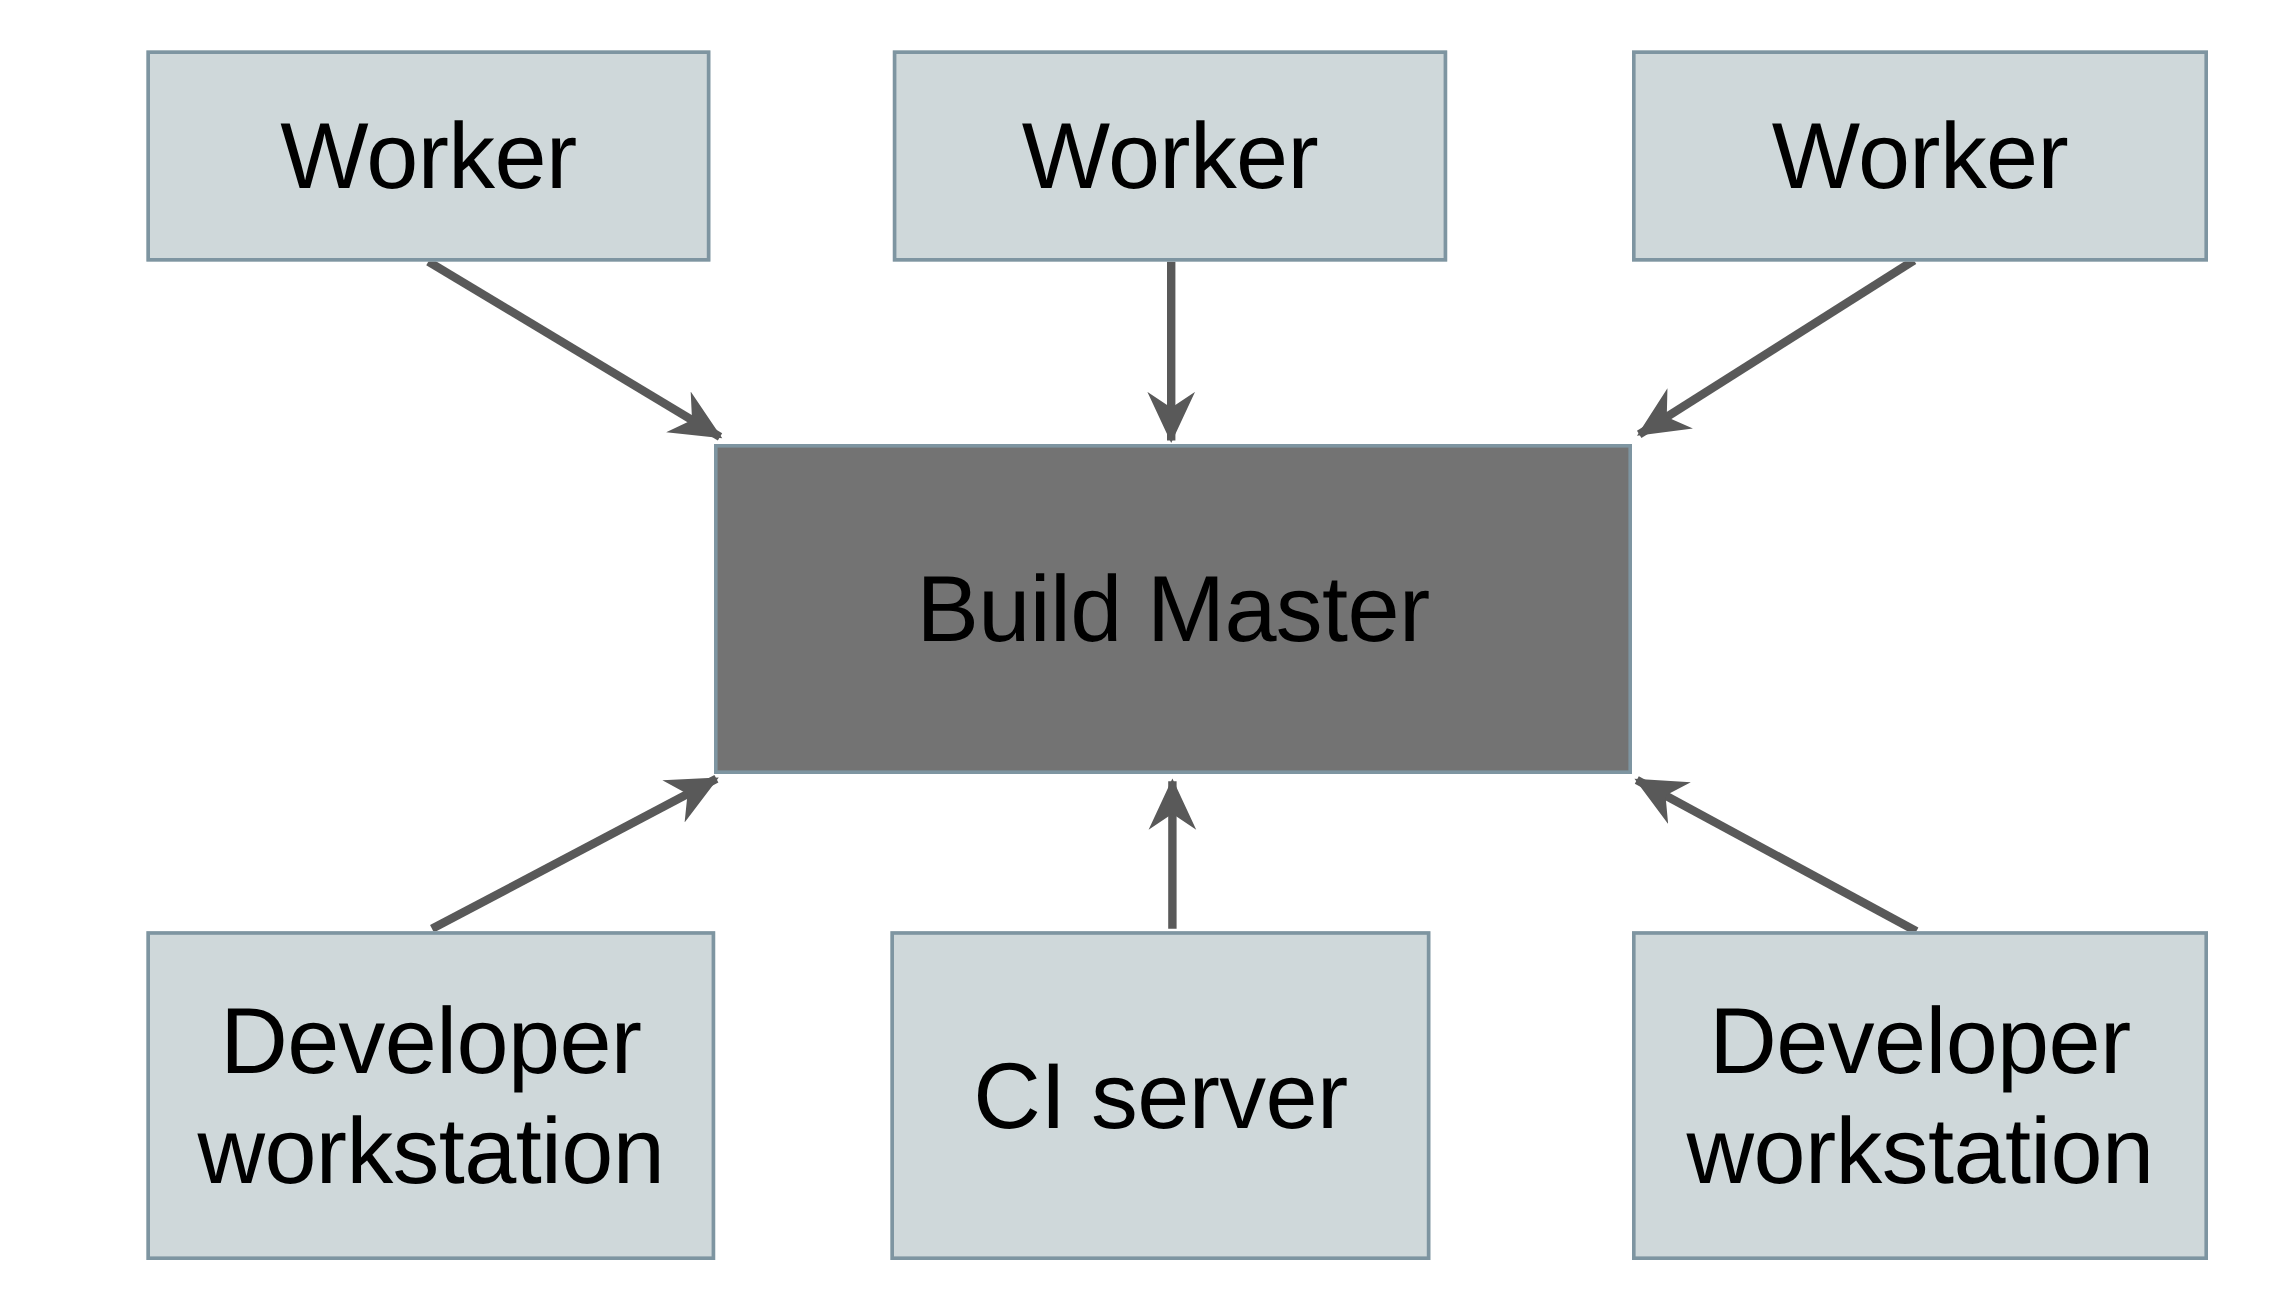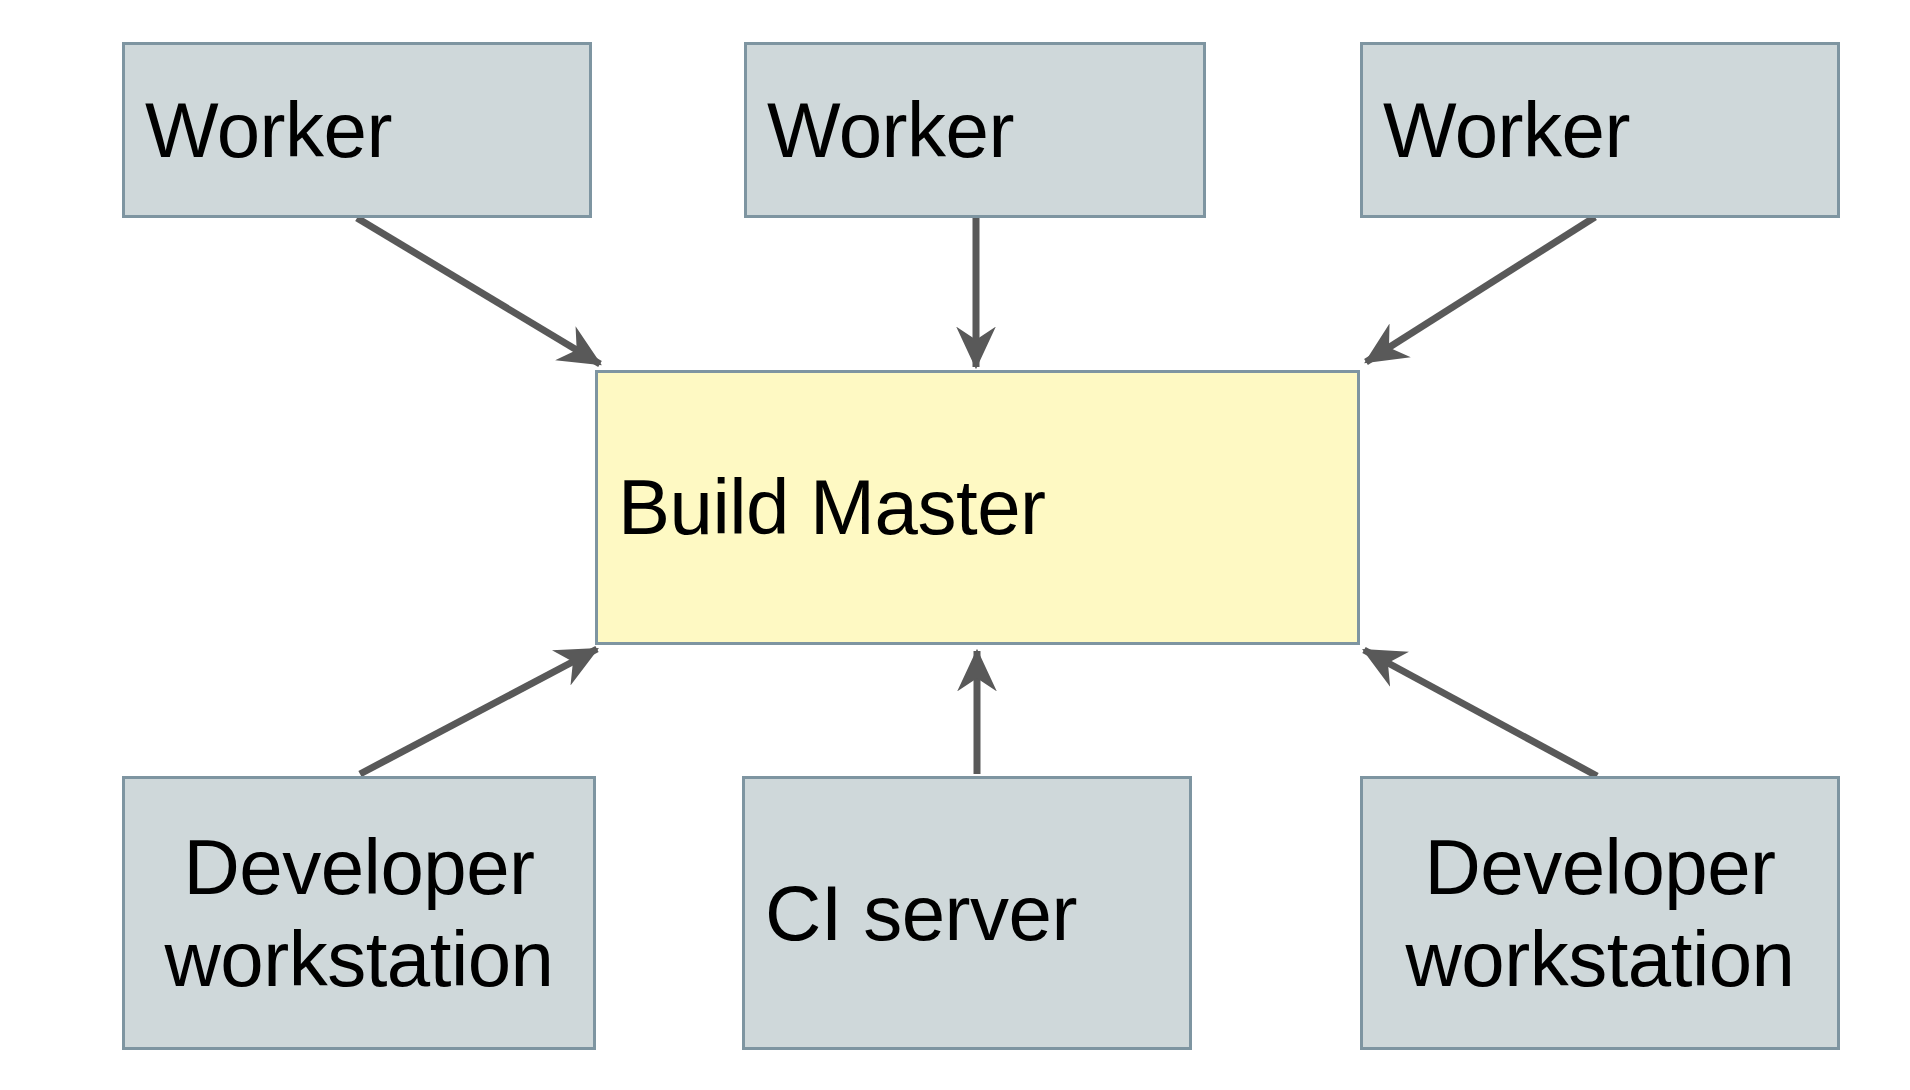--- a/index.html
+++ b/index.html
@@ -22,25 +22,26 @@
     height: 1090px;
     pointer-events: none;
   }
   .node {
     position: absolute;
     box-sizing: border-box;
     background: #cfd8da;
     border: 3px solid #7e95a1;
     display: flex;
     align-items: center;
+    justify-content: center;
     text-align: center;
     color: #000000;
     font-size: 78px;
     line-height: 1.18;
-    padding: 0 20px;
+    padding: 0 2px;
     letter-spacing: -0.5px;
   }
 </style>
 </head>
 <body>
 
 <div id="canvas">
 
   <svg id="arrows" viewBox="0 0 1910 1090" xmlns="http://www.w3.org/2000/svg">
     <defs>
@@ -60,21 +61,21 @@
 
   <div class="node" style="left: 122px; top: 42px; width: 470px; height: 176px; background: rgb(207, 216, 218); border-color: rgb(126, 149, 161); color: rgb(0, 0, 0);">
     <span>Worker</span>
   </div>
   <div class="node" style="left: 744px; top: 42px; width: 462px; height: 176px; background: rgb(207, 216, 218); border-color: rgb(126, 149, 161); color: rgb(0, 0, 0);">
     <span>Worker</span>
   </div>
   <div class="node" style="left: 1360px; top: 42px; width: 480px; height: 176px; background: rgb(207, 216, 218); border-color: rgb(126, 149, 161); color: rgb(0, 0, 0);">
     <span>Worker</span>
   </div>
-  <div class="node" style="left: 595px; top: 370px; width: 765px; height: 275px; background: #fef9c3; border-color: rgb(126, 149, 161); color: rgb(0, 0, 0);">
+  <div class="node" style="left: 595px; top: 370px; width: 765px; height: 275px; background: #737373; border-color: rgb(126, 149, 161); color: rgb(0, 0, 0);">
     <span>Build Master</span>
   </div>
   <div class="node" style="left: 122px; top: 776px; width: 474px; height: 274px; background: rgb(207, 216, 218); border-color: rgb(126, 149, 161); color: rgb(0, 0, 0);">
     <span>Developer workstation</span>
   </div>
   <div class="node" style="left: 742px; top: 776px; width: 450px; height: 274px; background: rgb(207, 216, 218); border-color: rgb(126, 149, 161); color: rgb(0, 0, 0);">
     <span>CI server</span>
   </div>
   <div class="node" style="left: 1360px; top: 776px; width: 480px; height: 274px; background: rgb(207, 216, 218); border-color: rgb(126, 149, 161); color: rgb(0, 0, 0);">
     <span>Developer workstation</span>

